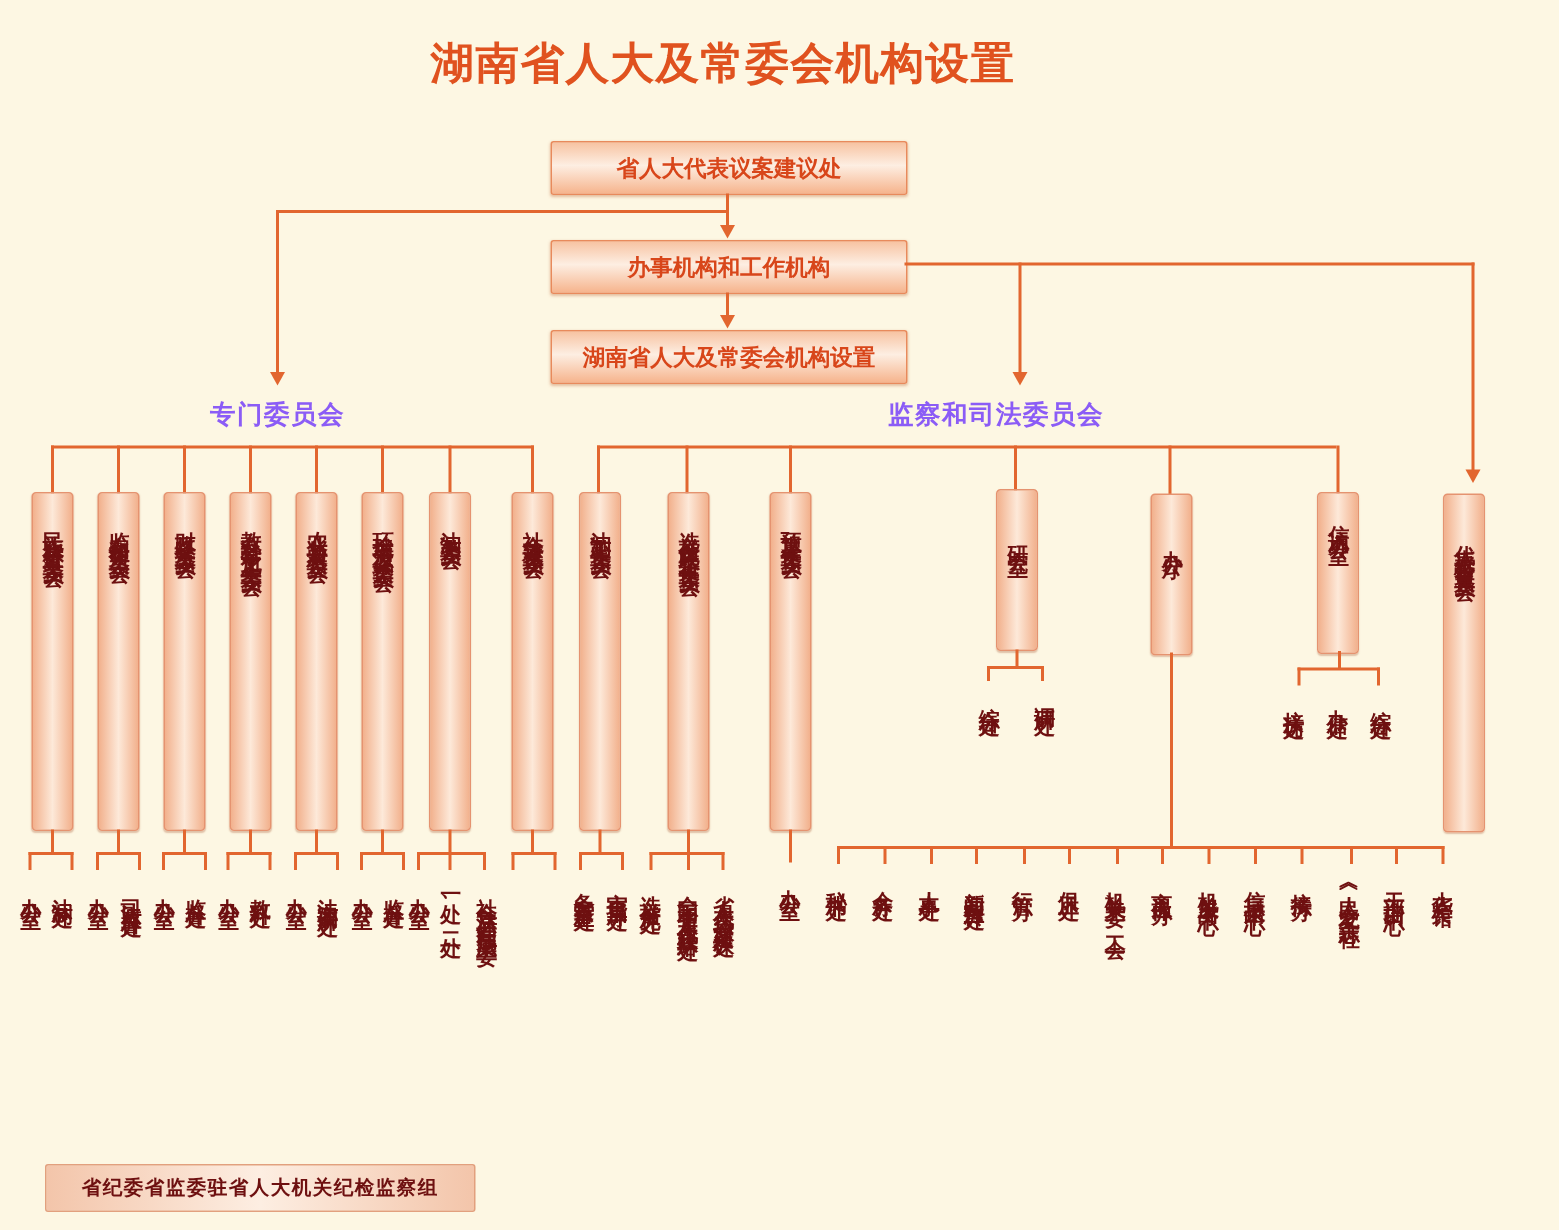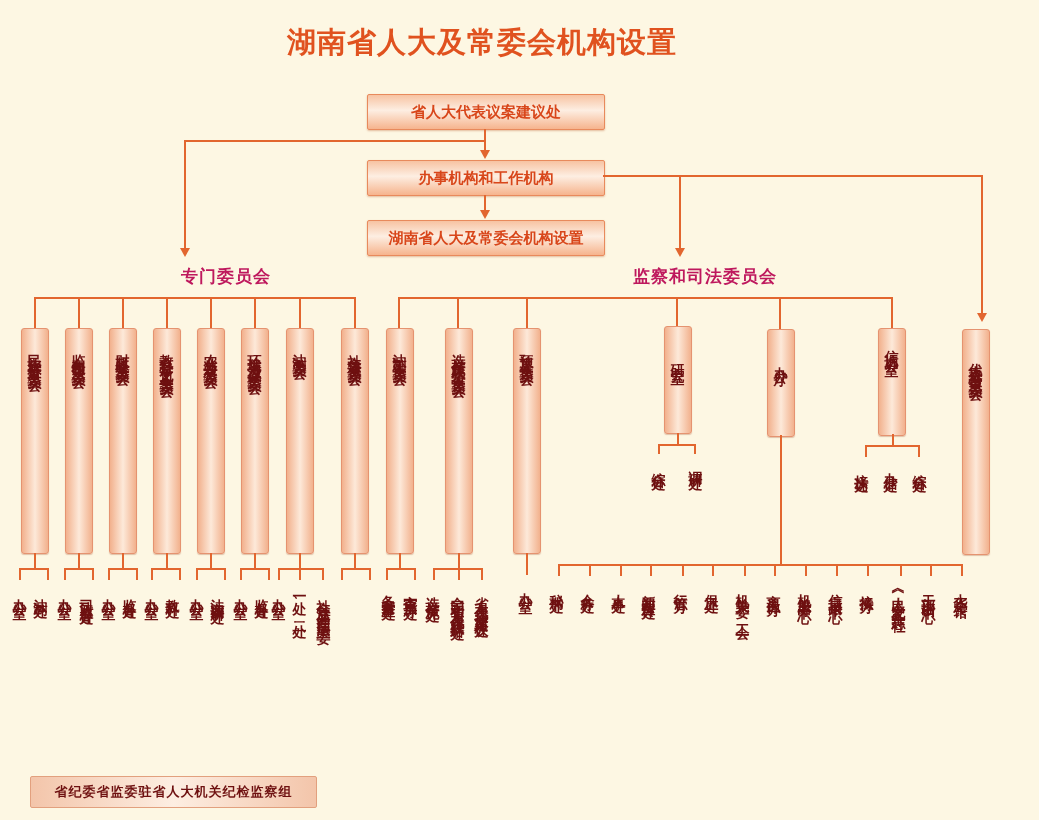--- a/index.html
+++ b/index.html
@@ -17,22 +17,22 @@
   .topbox {
     position: absolute; left: 367px; width: 236px; height: 34px;
     border: 1px solid #e88a5c; border-radius: 2px;
     background: linear-gradient(to bottom, #f7c3a2 0%, #fdeee2 45%, #f6b48d 100%);
     box-shadow: 0 1px 2px rgba(180,80,30,0.35);
     color: #d8461a; font-weight: bold; font-size: 15px;
     font-family: "DejaVu Sans", "Liberation Sans", sans-serif;
     display: flex; align-items: center; justify-content: center;
   }
   .section-label {
-    position: absolute; color: #be185d; font-size: 17px; font-weight: bold;
-    font-family: "DejaVu Serif", serif; letter-spacing: 1px; margin-left: 41px;
+    position: absolute; color: #8b5cf6; font-size: 17px; font-weight: bold;
+    font-family: "DejaVu Serif", serif; letter-spacing: 1px;
   }
   .line { position: absolute; background: #e2662f; }
   .arrow {
     position: absolute; width: 0; height: 0;
     border-left: 5px solid transparent; border-right: 5px solid transparent;
     border-top: 9px solid #e2662f;
   }
   .col {
     position: absolute; width: 26px;
     border: 1px solid #e59370; border-radius: 3px;

